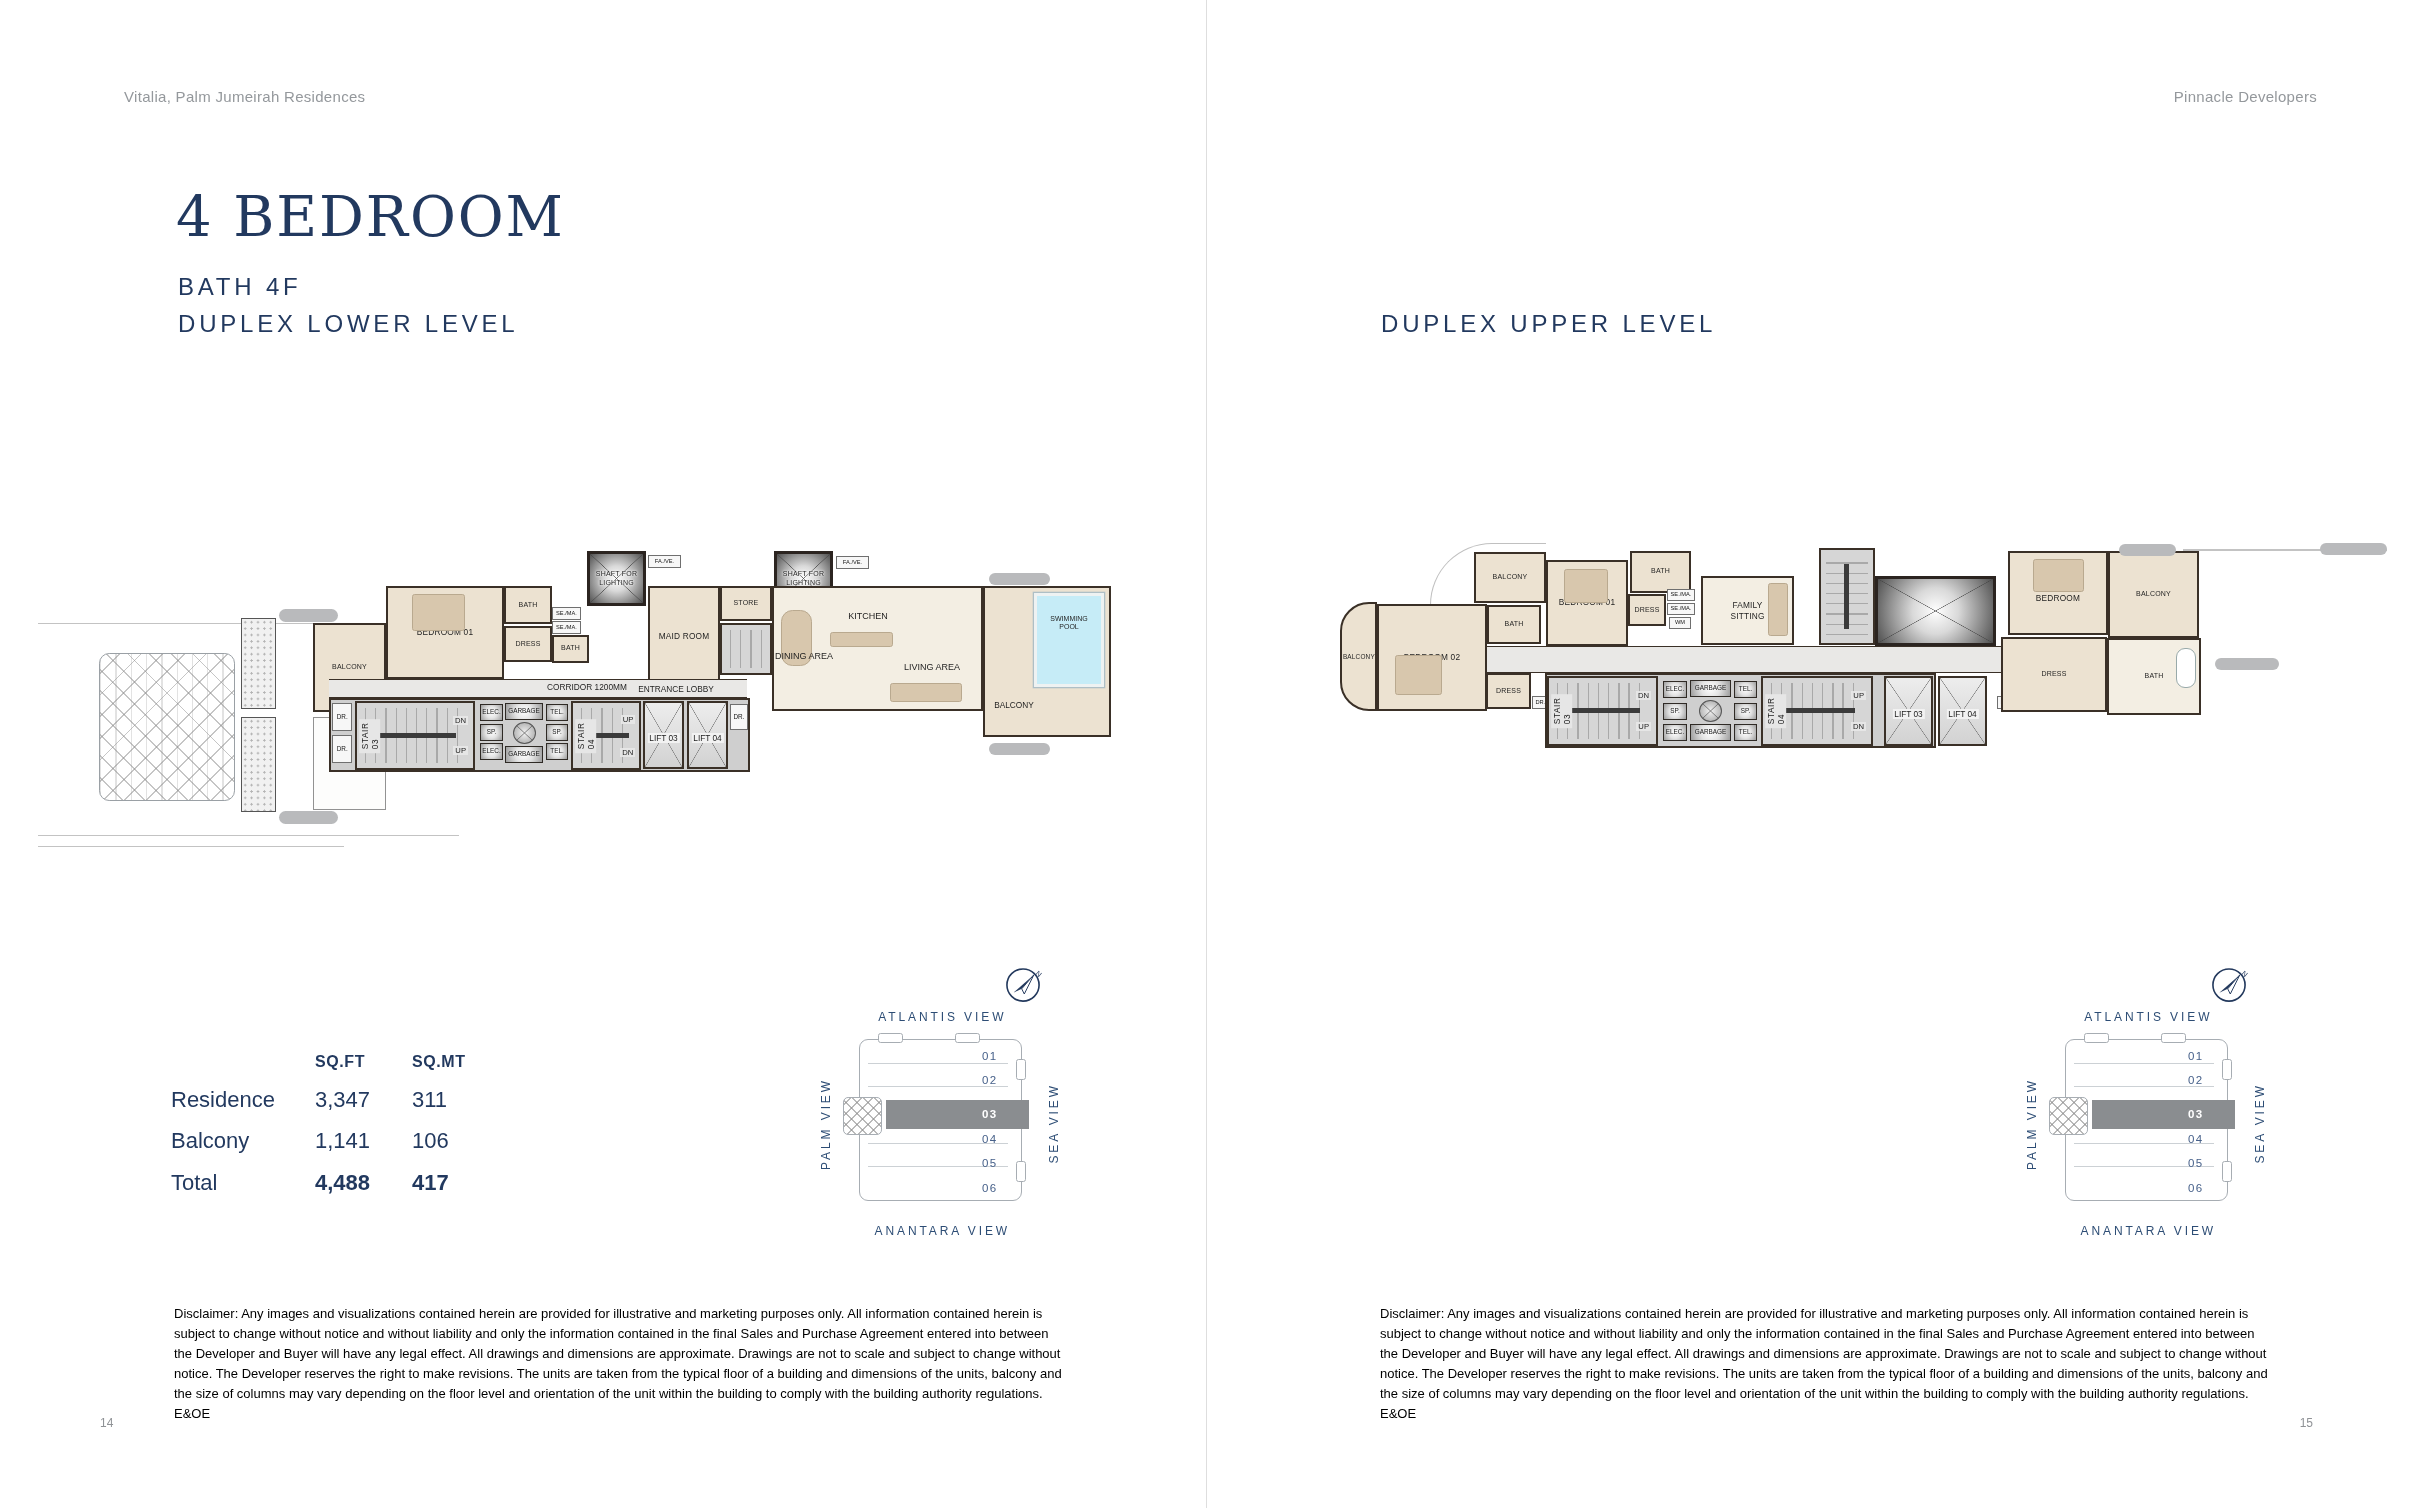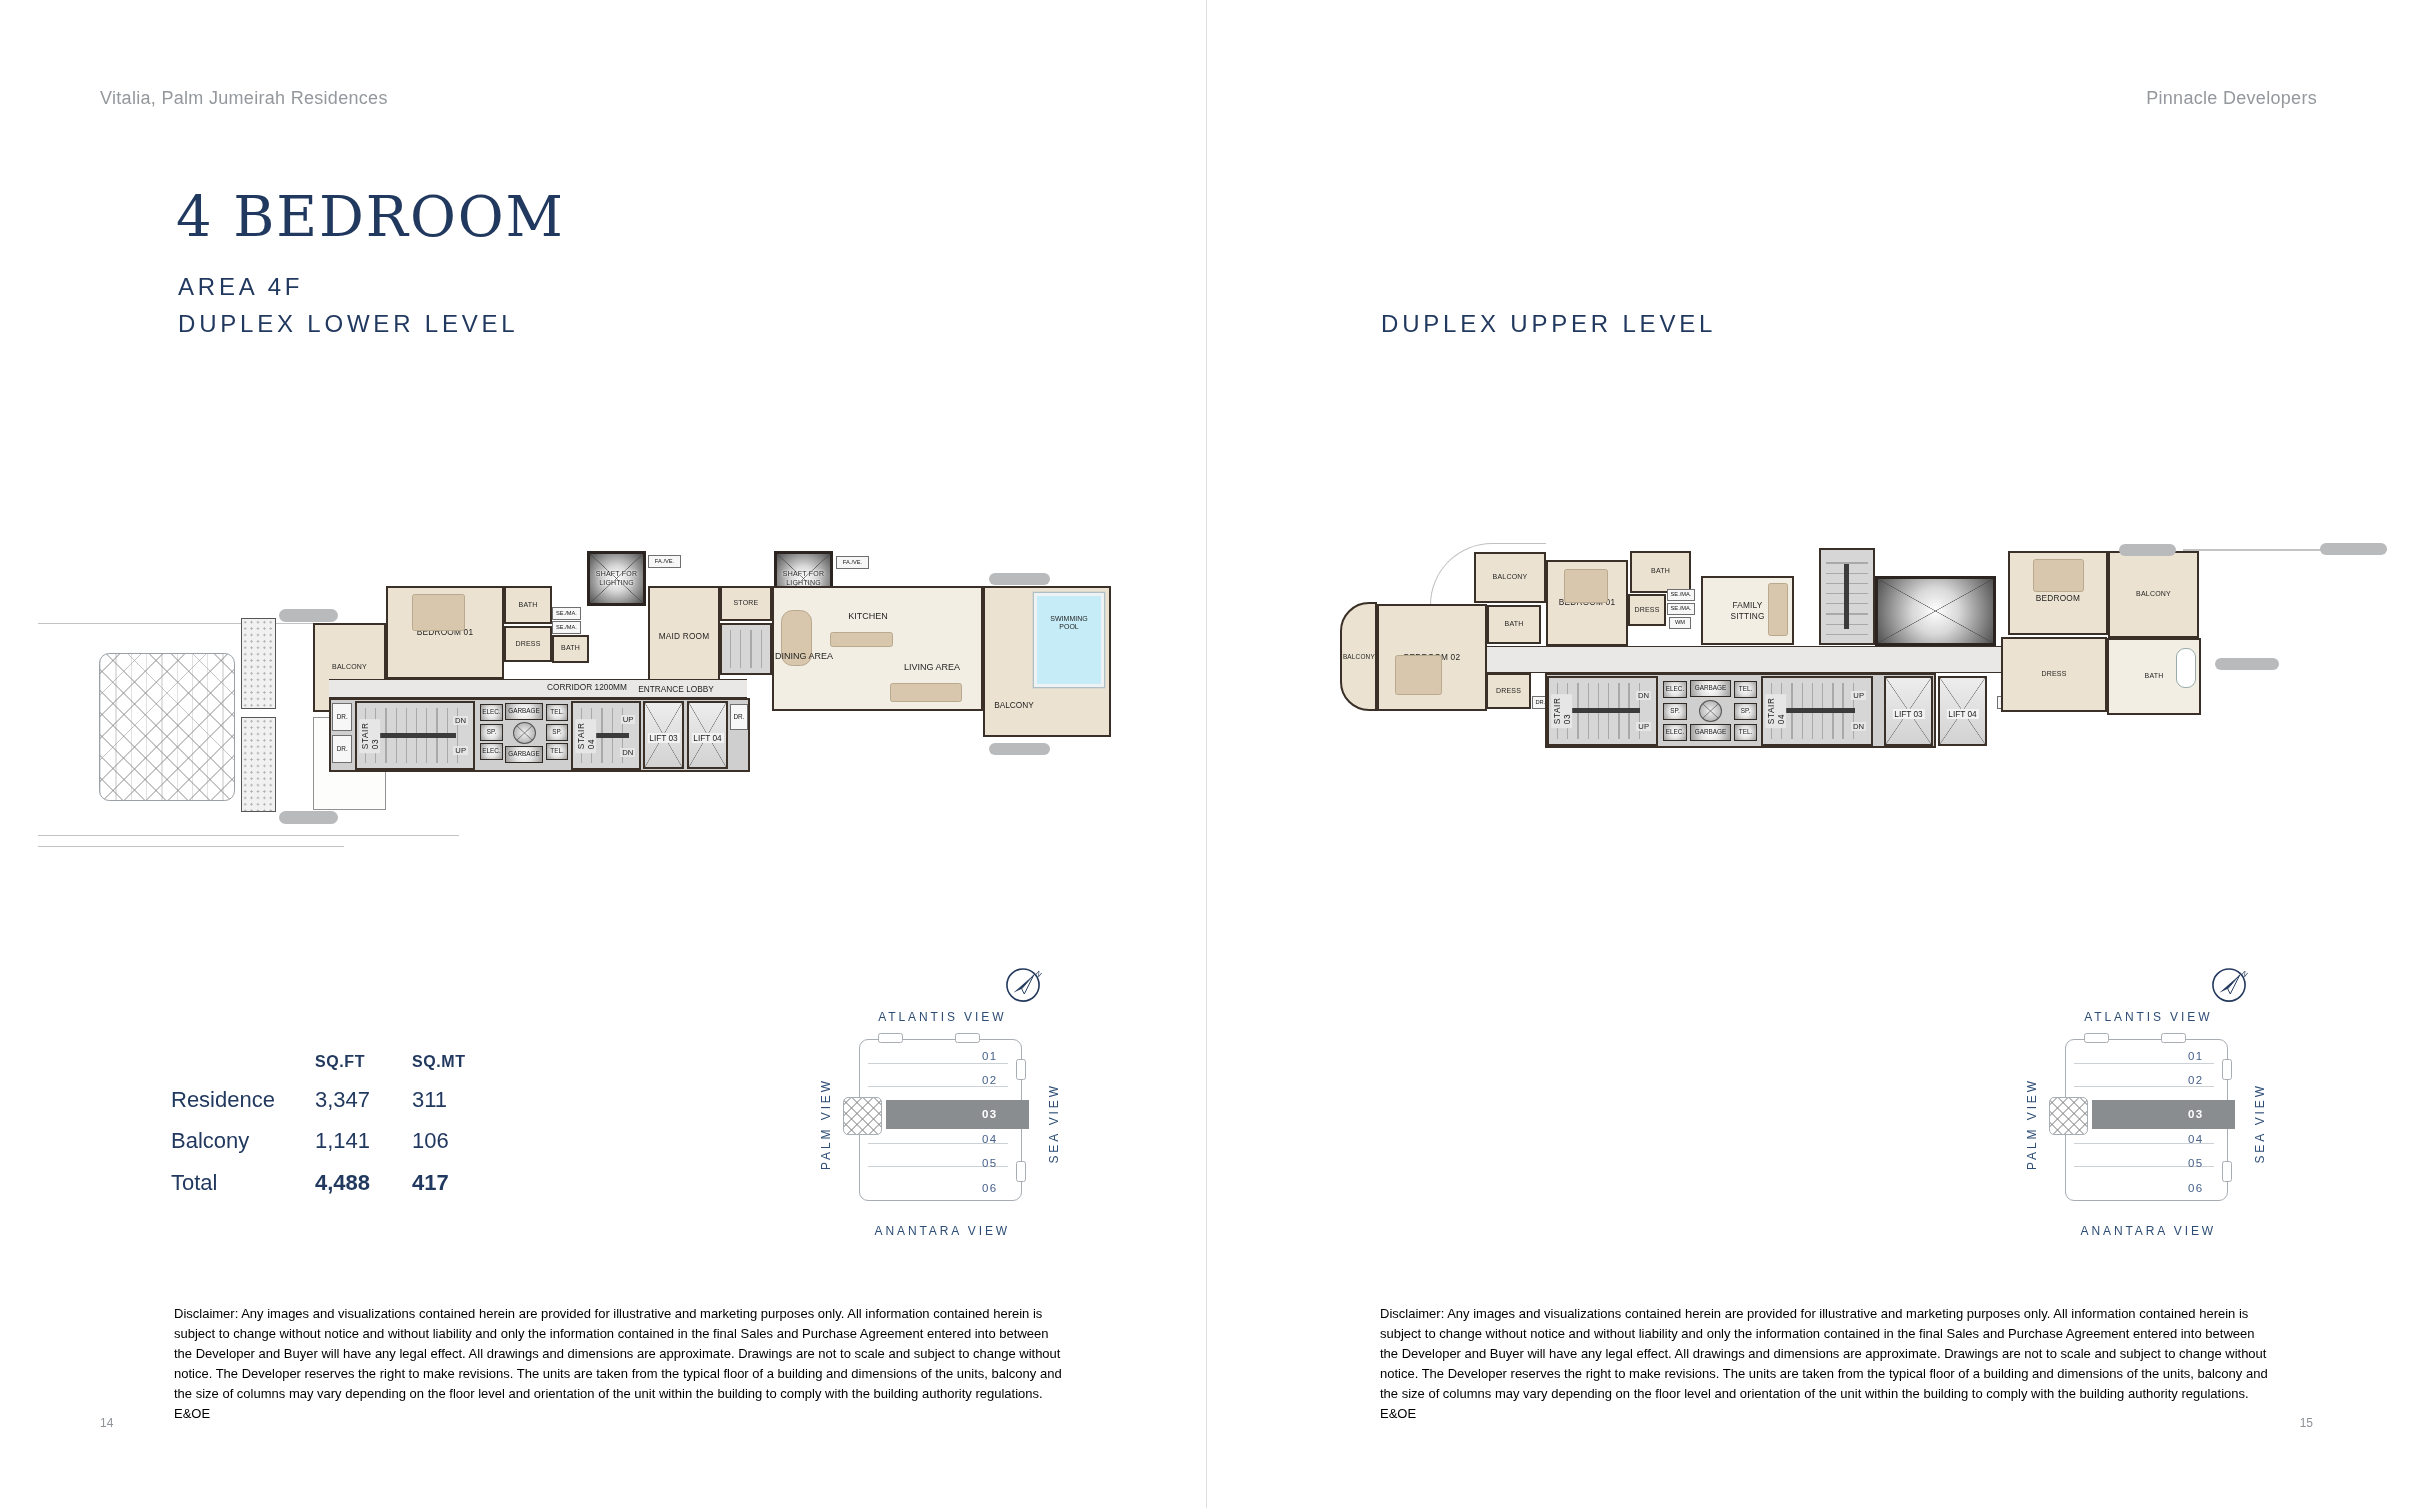--- a/index.html
+++ b/index.html
@@ -1,21 +1,21 @@
 <!DOCTYPE html>
 <html style="font-size:10.2px"><head>
 <meta charset="utf-8">
 <style>
   html,body{margin:0;padding:0;background:#ffffff;}
   .sheet{position:relative;width:2413px;height:1509px;background:#ffffff;overflow:hidden;
          font-family:"Liberation Sans", sans-serif;}
   .page-divider{position:absolute;left:1206px;top:0;width:1.3px;height:100%;background:#dedede;}
 
   
-  .brand{position:absolute;font-size:18px;color:#94989c;letter-spacing:0.3px;}
+  .brand{position:absolute;font-size:15px;color:#94989c;letter-spacing:0.3px;margin-left:24px;}
   .big-title{position:absolute;font-family:"DejaVu Serif", serif;font-size:56px;color:#22395f;
              letter-spacing:1.9px;font-weight:400;}
   .sub{position:absolute;font-size:24px;color:#22395f;letter-spacing:3.8px;}
   .floorunit{position:absolute;font-size:22.3px;color:#22395f;letter-spacing:2.6px;text-align:right;
              line-height:33px;}
   .disclaimer{position:absolute;width:893px;font-size:13px;line-height:20px;color:#000000;}
   .pagenum{position:absolute;font-size:12px;color:#8f9296;}
 
   
   .area-table{position:absolute;width:332px;height:166px;color:#22395f;}
@@ -113,21 +113,21 @@
 <body>
 
 <div class="sheet">
 
   <div class="page-divider"></div>
 
   <span class="brand" style="left:100px;top:88px;">Vitalia, Palm Jumeirah Residences</span>
   <span class="brand" style="right:96px;top:88px;">Pinnacle Developers</span>
 
   <h1 class="big-title" style="left:176px;top:184px;margin:0;">4 BEDROOM</h1>
-  <span class="sub" style="left:178px;top:273px;">AREA 4F</span>
+  <span class="sub" style="left:178px;top:273px;">BATH 4F</span>
   <span class="sub" style="left:178px;top:310px;">DUPLEX LOWER LEVEL</span>
 
   <div class="plan" style="left:38px;top:546px;width:1098px;height:358px;">
 
     <div class="tline" style="left:0;top:77px;width:421px;height:1.3px;"></div>
     <div class="tline" style="left:0;top:289px;width:421px;height:1.3px;"></div>
     <div class="tline" style="left:0;top:300px;width:306px;height:1.3px;"></div>
     <div class="trellis" style="left:61px;top:107px;width:134px;height:146px;"></div>
     <div class="hatch" style="left:203px;top:72px;width:33px;height:89px;"></div>
     <div class="hatch" style="left:203px;top:171px;width:33px;height:93px;"></div>

